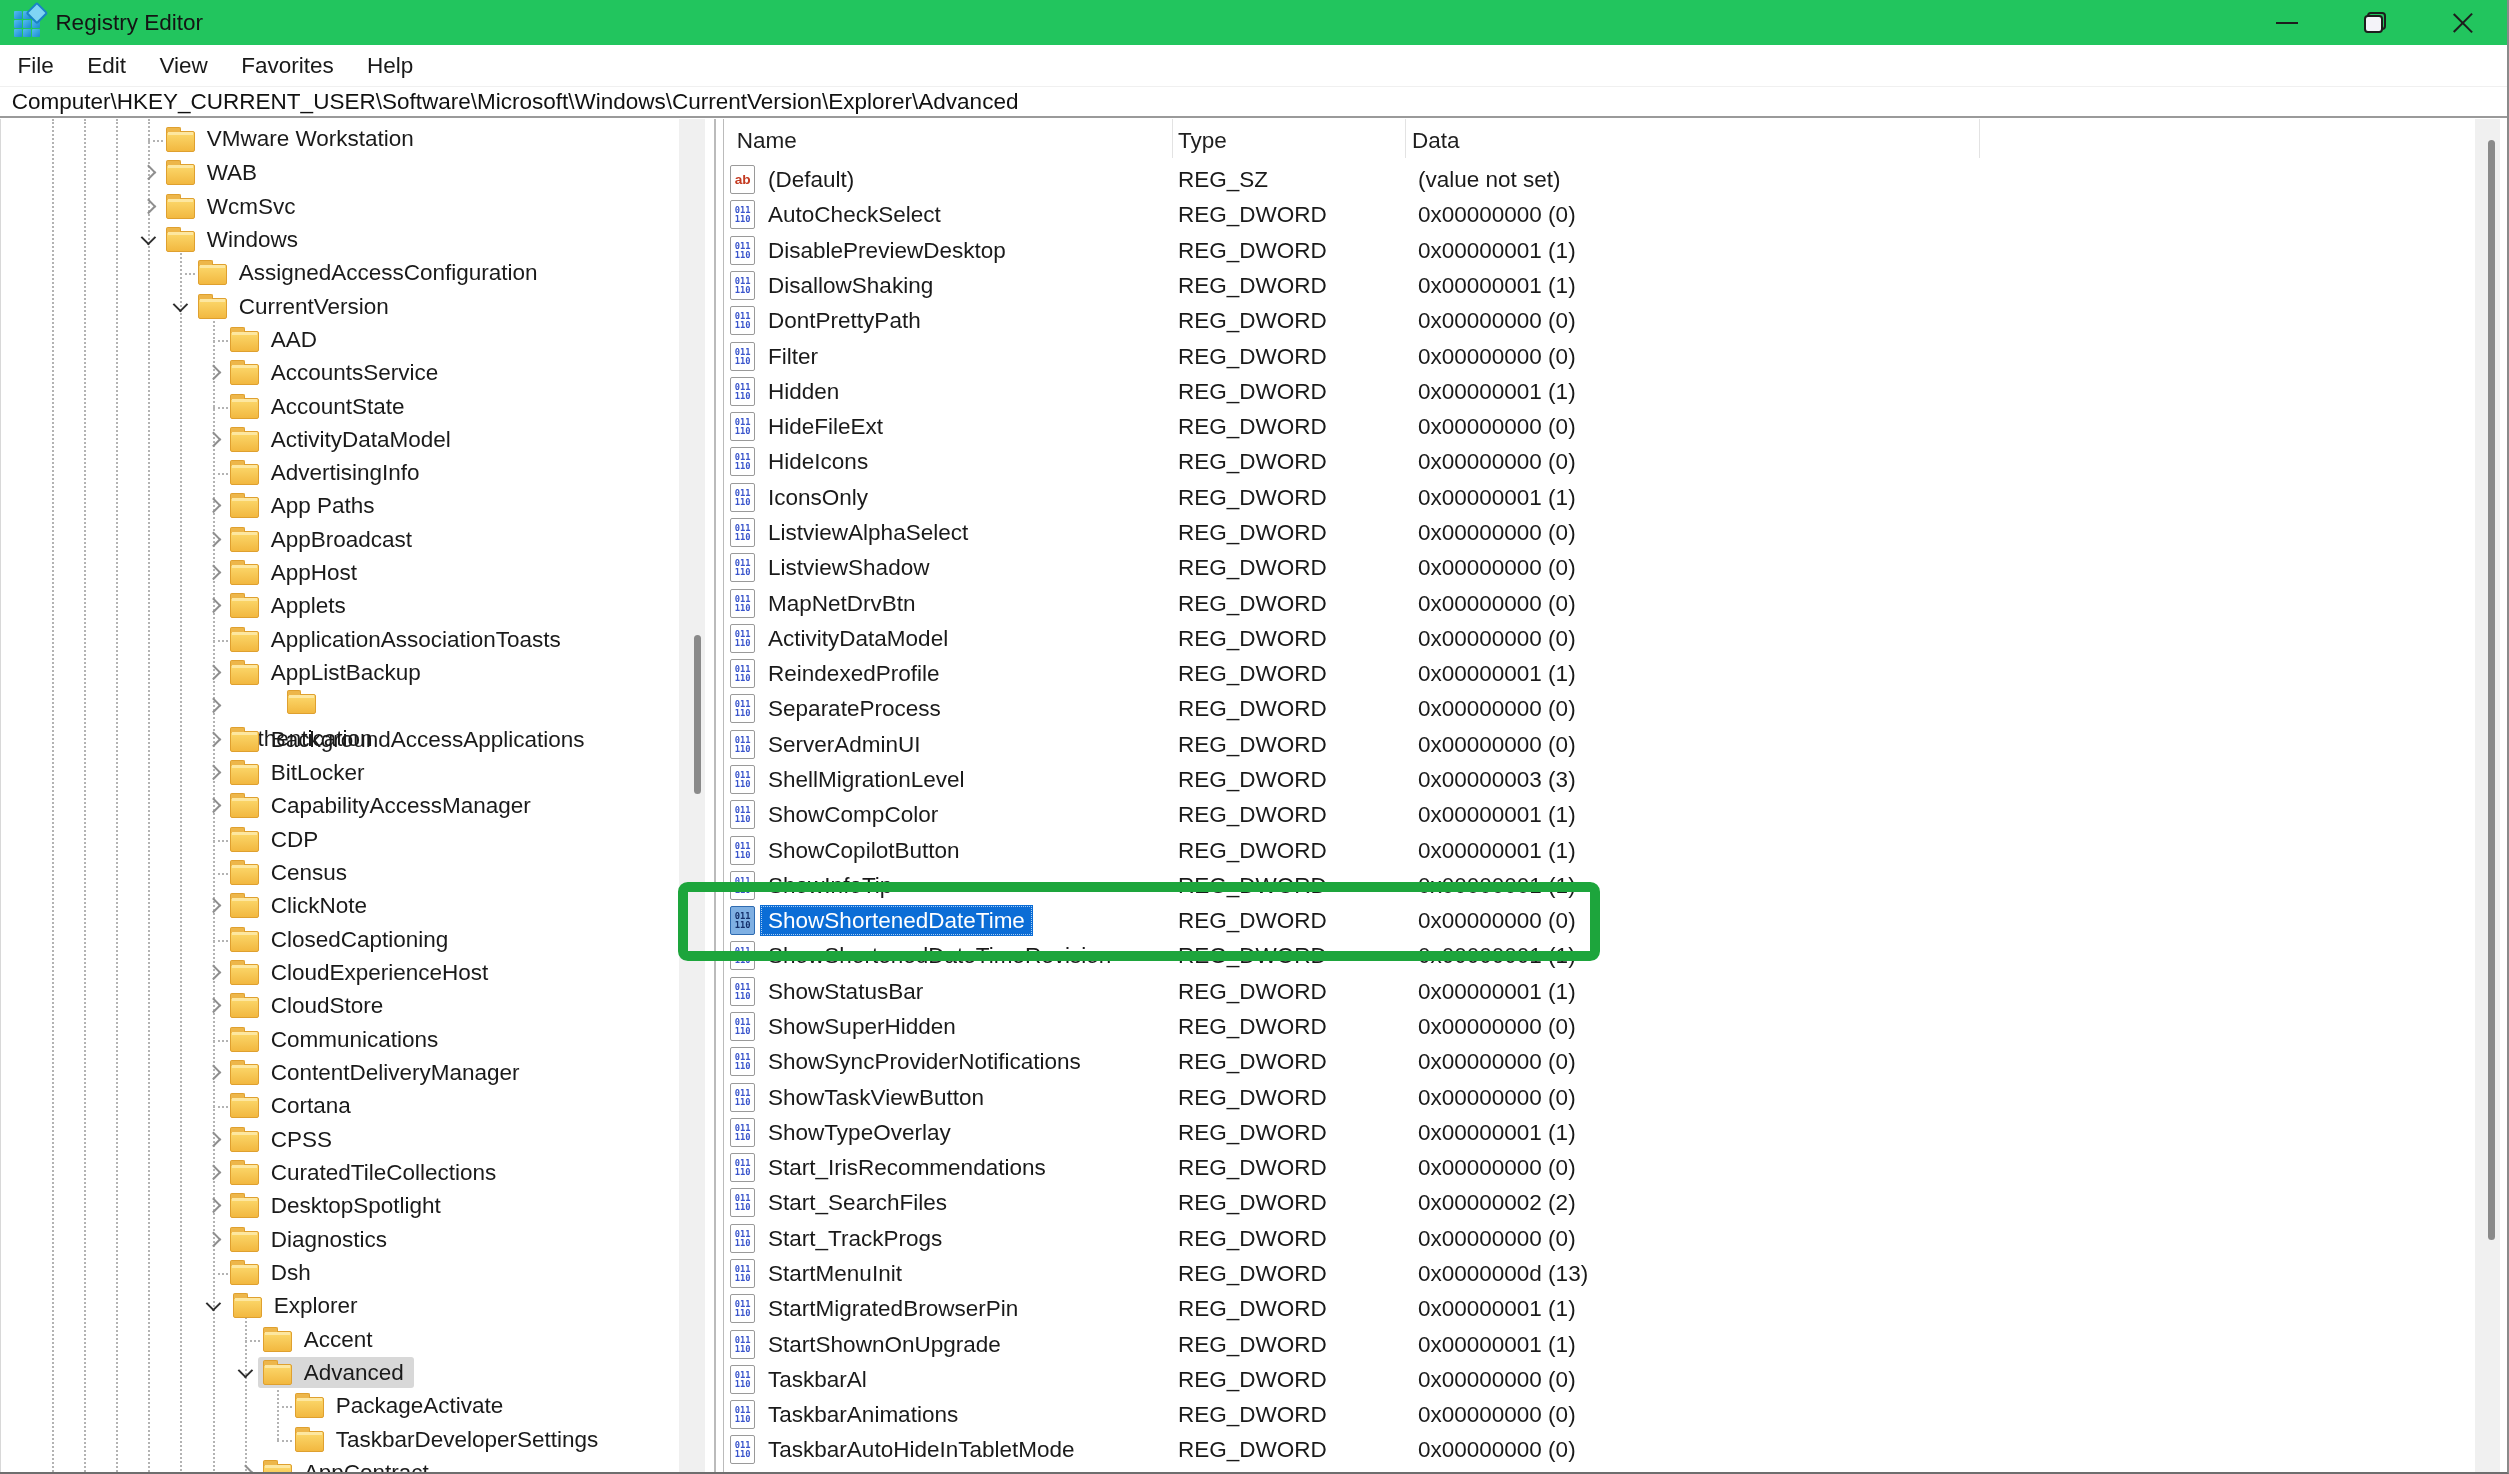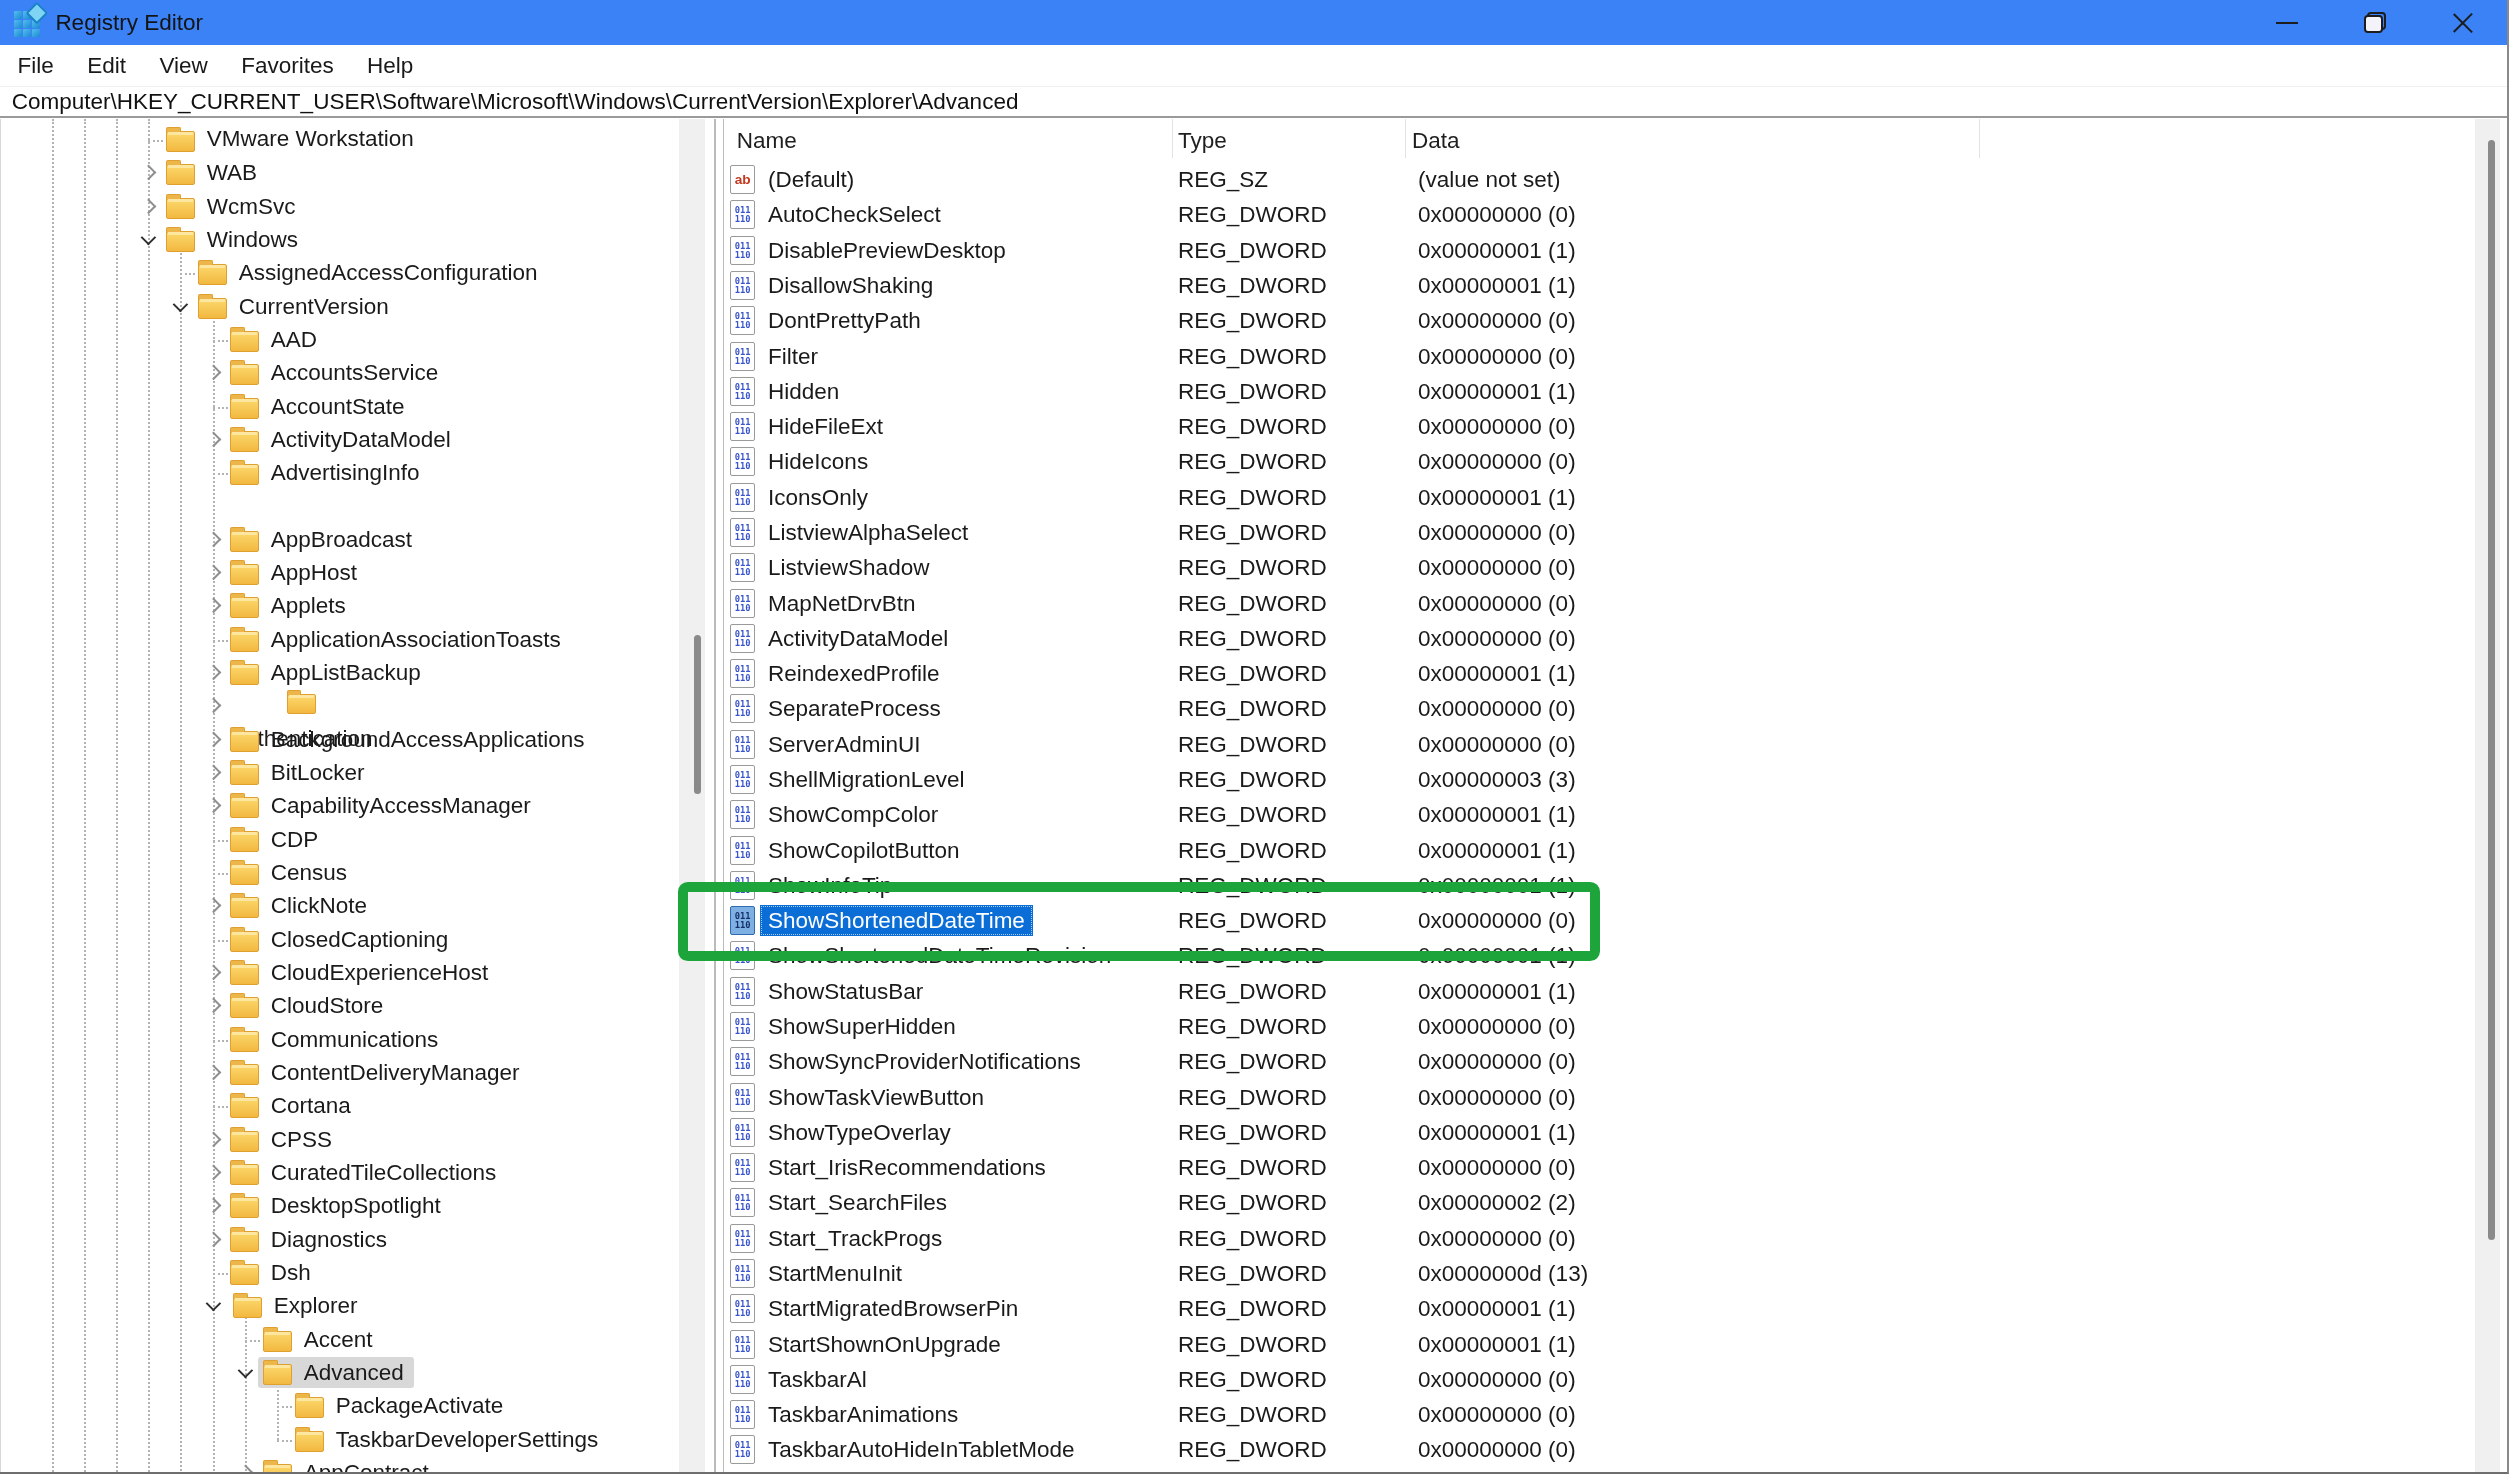--- a/index.html
+++ b/index.html
@@ -1,20 +1,20 @@
 <!DOCTYPE html>
 <html><head>
 <meta charset="utf-8">
 <style>
   html,body{margin:0;padding:0;background:#222;}
   #win{position:relative;width:2509px;height:1474px;background:#ffffff;overflow:hidden;
        font-family:"Liberation Sans","DejaVu Sans",sans-serif;color:#1a1a1a;
        border-right:2px solid #8a8a8a;border-bottom:2.9px solid #6e6e6e;box-sizing:border-box;}
   
-  #titlebar{position:absolute;left:0;top:0;right:0;height:45px;background:#3b82f6;display:flex;align-items:center;}
+  #titlebar{position:absolute;left:0;top:0;right:0;height:45px;background:#22c55e;display:flex;align-items:center;}
   #appicon{position:relative;width:29px;height:29px;margin-left:13.7px;}
   #appicon .grid{position:absolute;left:0;top:2.9px;width:26.5px;height:26.5px;display:grid;grid-template-columns:repeat(3,1fr);grid-template-rows:repeat(3,1fr);gap:1px;}
   #appicon .grid i{background:linear-gradient(135deg,#55bdf0,#1a8ad2);border-radius:1px;}
   #appicon .diamond{position:absolute;right:-2px;top:-2.9px;width:11.8px;height:11.8px;background:#7fd4f4;border:2px solid #1a82c6;transform:rotate(45deg);border-radius:2px;}
   #apptitle{margin-left:12.7px;font-size:22.5px;color:#141414;}
   #winbtns{position:absolute;right:0;top:0;height:45px;display:flex;}
   .wbtn{width:88px;height:45px;display:flex;align-items:center;justify-content:center;position:relative;}
   .glyph-min{width:21.6px;height:0;border-top:2.4px solid #1d1d1d;}
   .glyph-restore{position:relative;width:21.6px;height:21.6px;}
   .glyph-restore::before{content:"";position:absolute;left:0;bottom:0;width:14.7px;height:14.7px;border:2.2px solid #1d1d1d;border-radius:3.9px;background:#f4f3f9;z-index:2;}
@@ -194,20 +194,27 @@
           <span class="tlabel">ActivityDataModel</span>
         </div>
       </div>
       <div class="trow" style="top: 337px;">
         <div class="connector" style="left: 212px; top: 16.7px; width: 14.7px;"></div>
         <div class="tcontent" style="left: 224px;">
           <div class="folder"></div>
           <span class="tlabel">AdvertisingInfo</span>
         </div>
       </div>
+      <div class="trow" style="top: 370px;">
+        <div class="chev collapsed" style="left: 207px; top: 10.8px;"></div>
+        <div class="tcontent" style="left: 224px;">
+          <div class="folder"></div>
+          <span class="tlabel">App Paths</span>
+        </div>
+      </div>
       <div class="trow" style="top: 404px;">
         <div class="chev collapsed" style="left: 207px; top: 10.8px;"></div>
         <div class="tcontent" style="left: 224px;">
           <div class="folder"></div>
           <span class="tlabel">AppBroadcast</span>
         </div>
       </div>
       <div class="trow" style="top: 437px;">
         <div class="chev collapsed" style="left: 207px; top: 10.8px;"></div>
         <div class="tcontent" style="left: 224px;">

